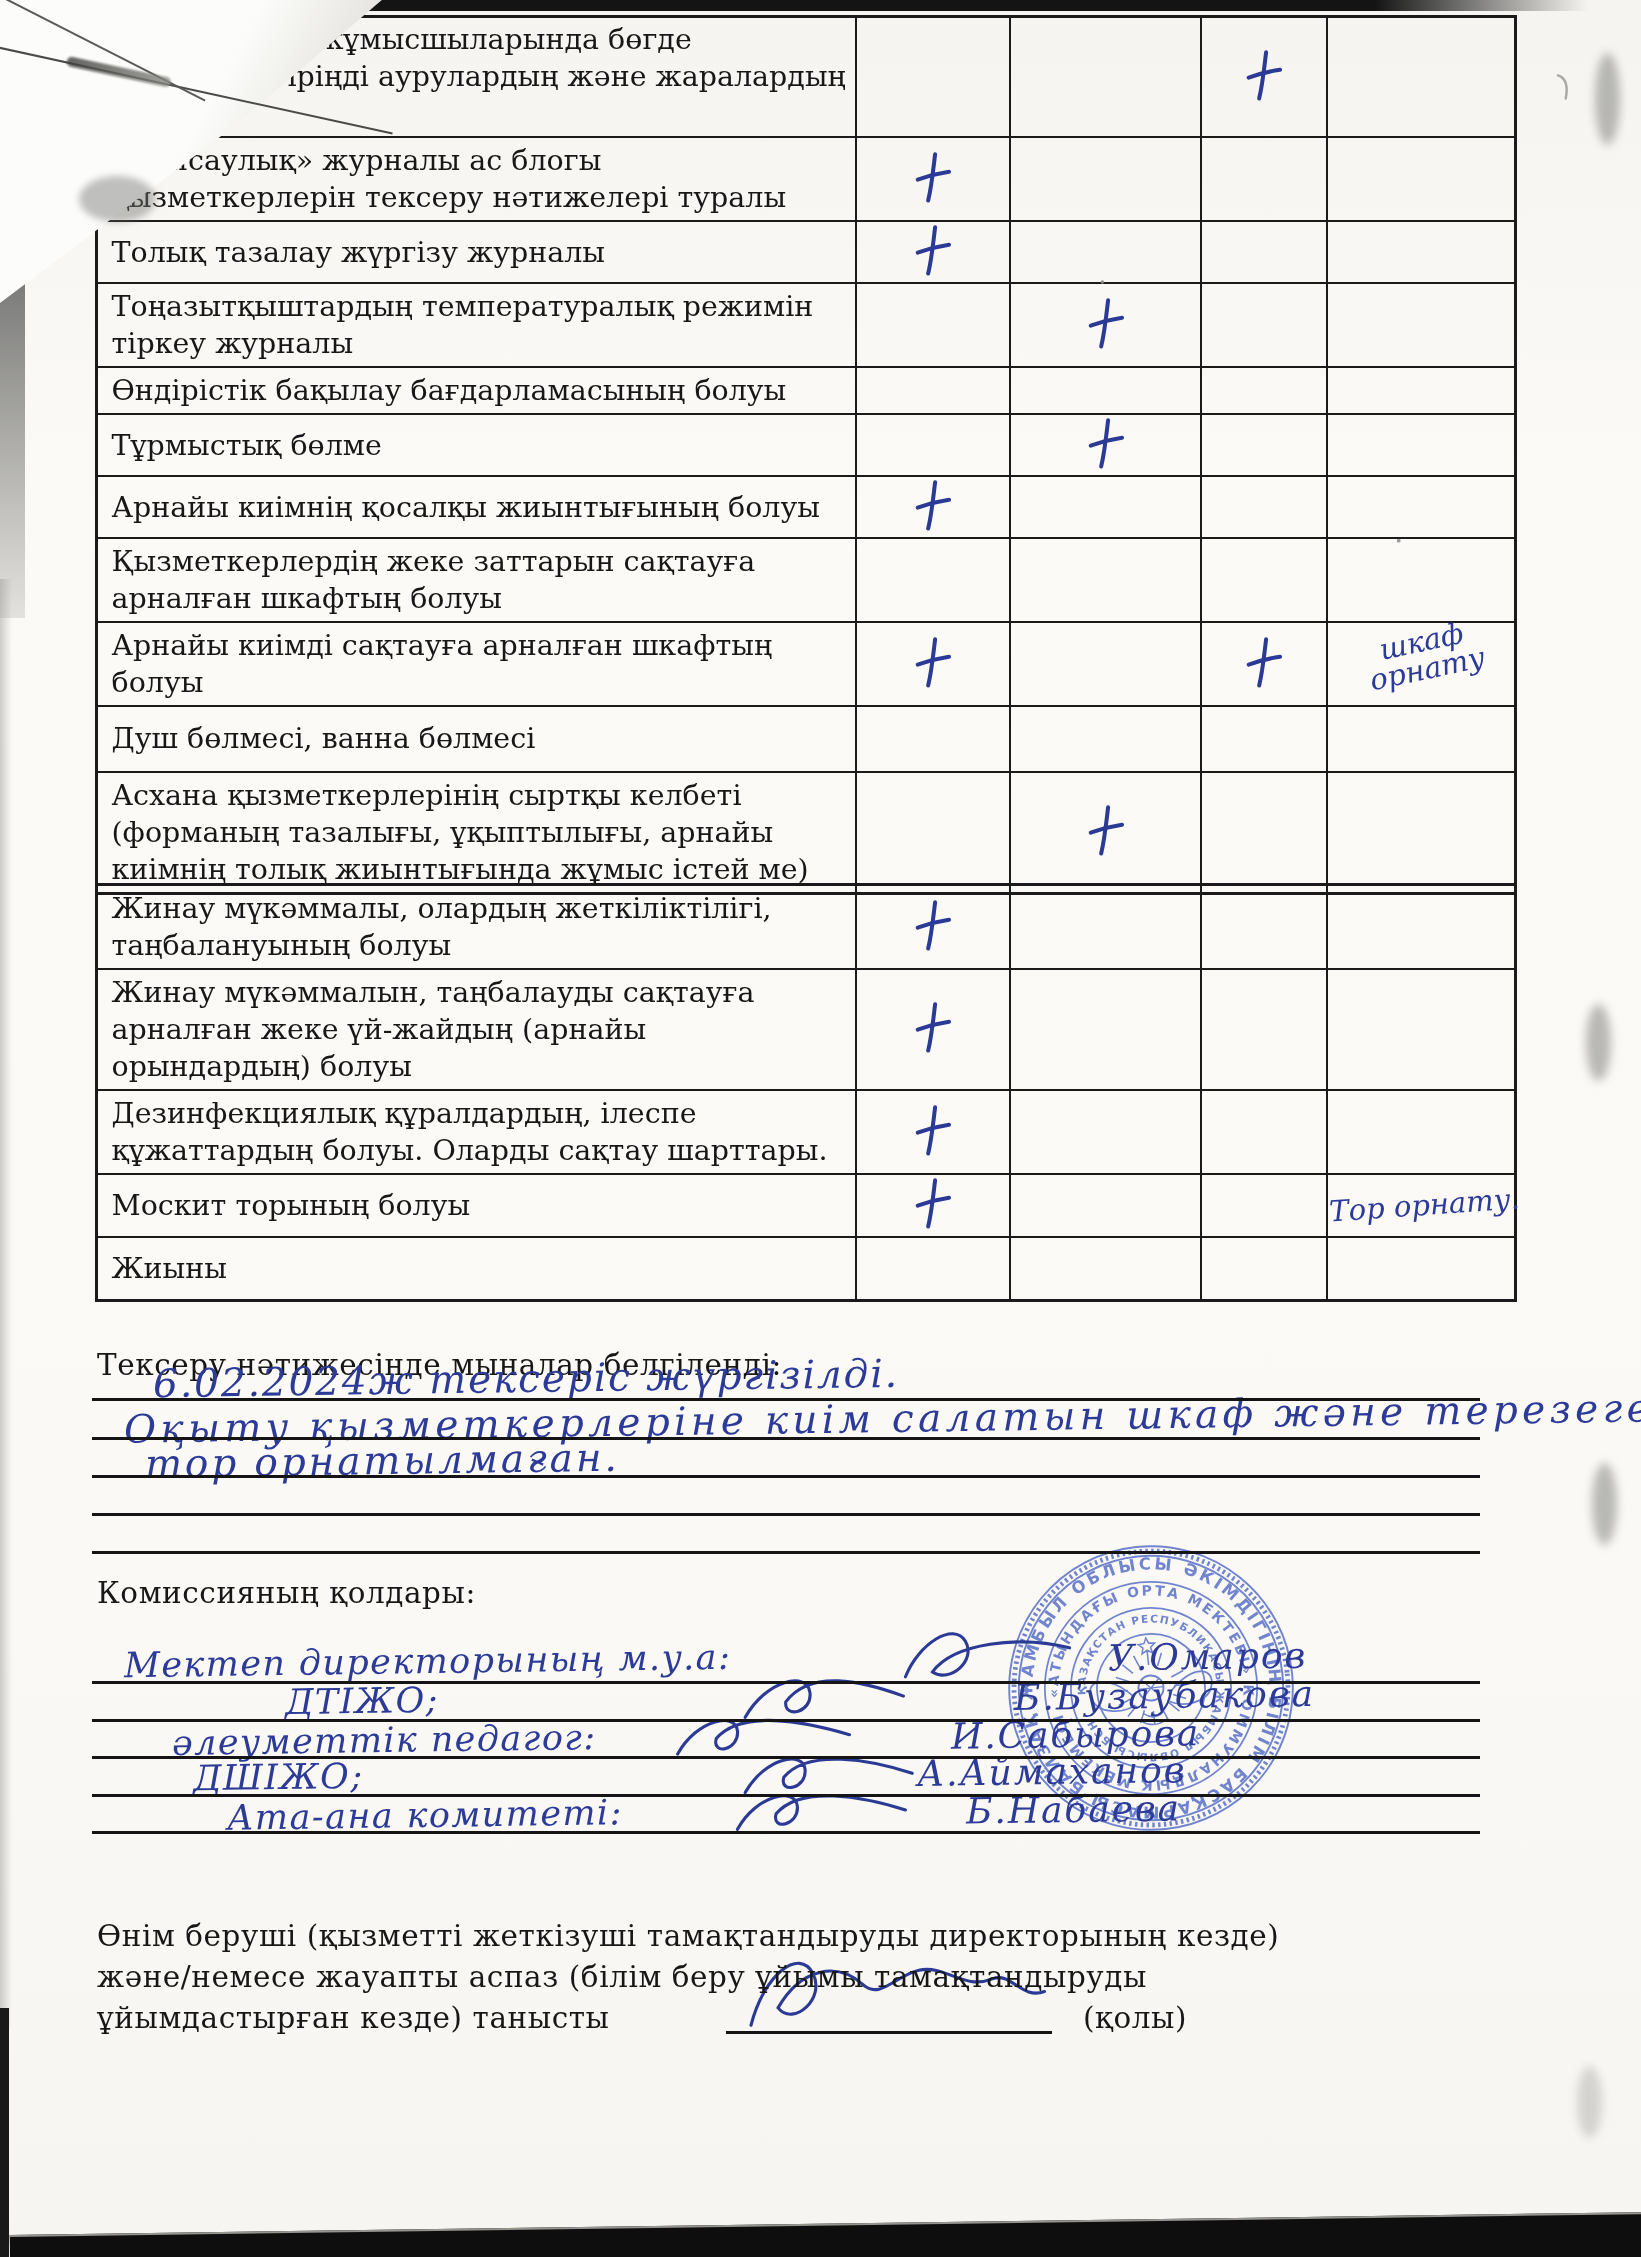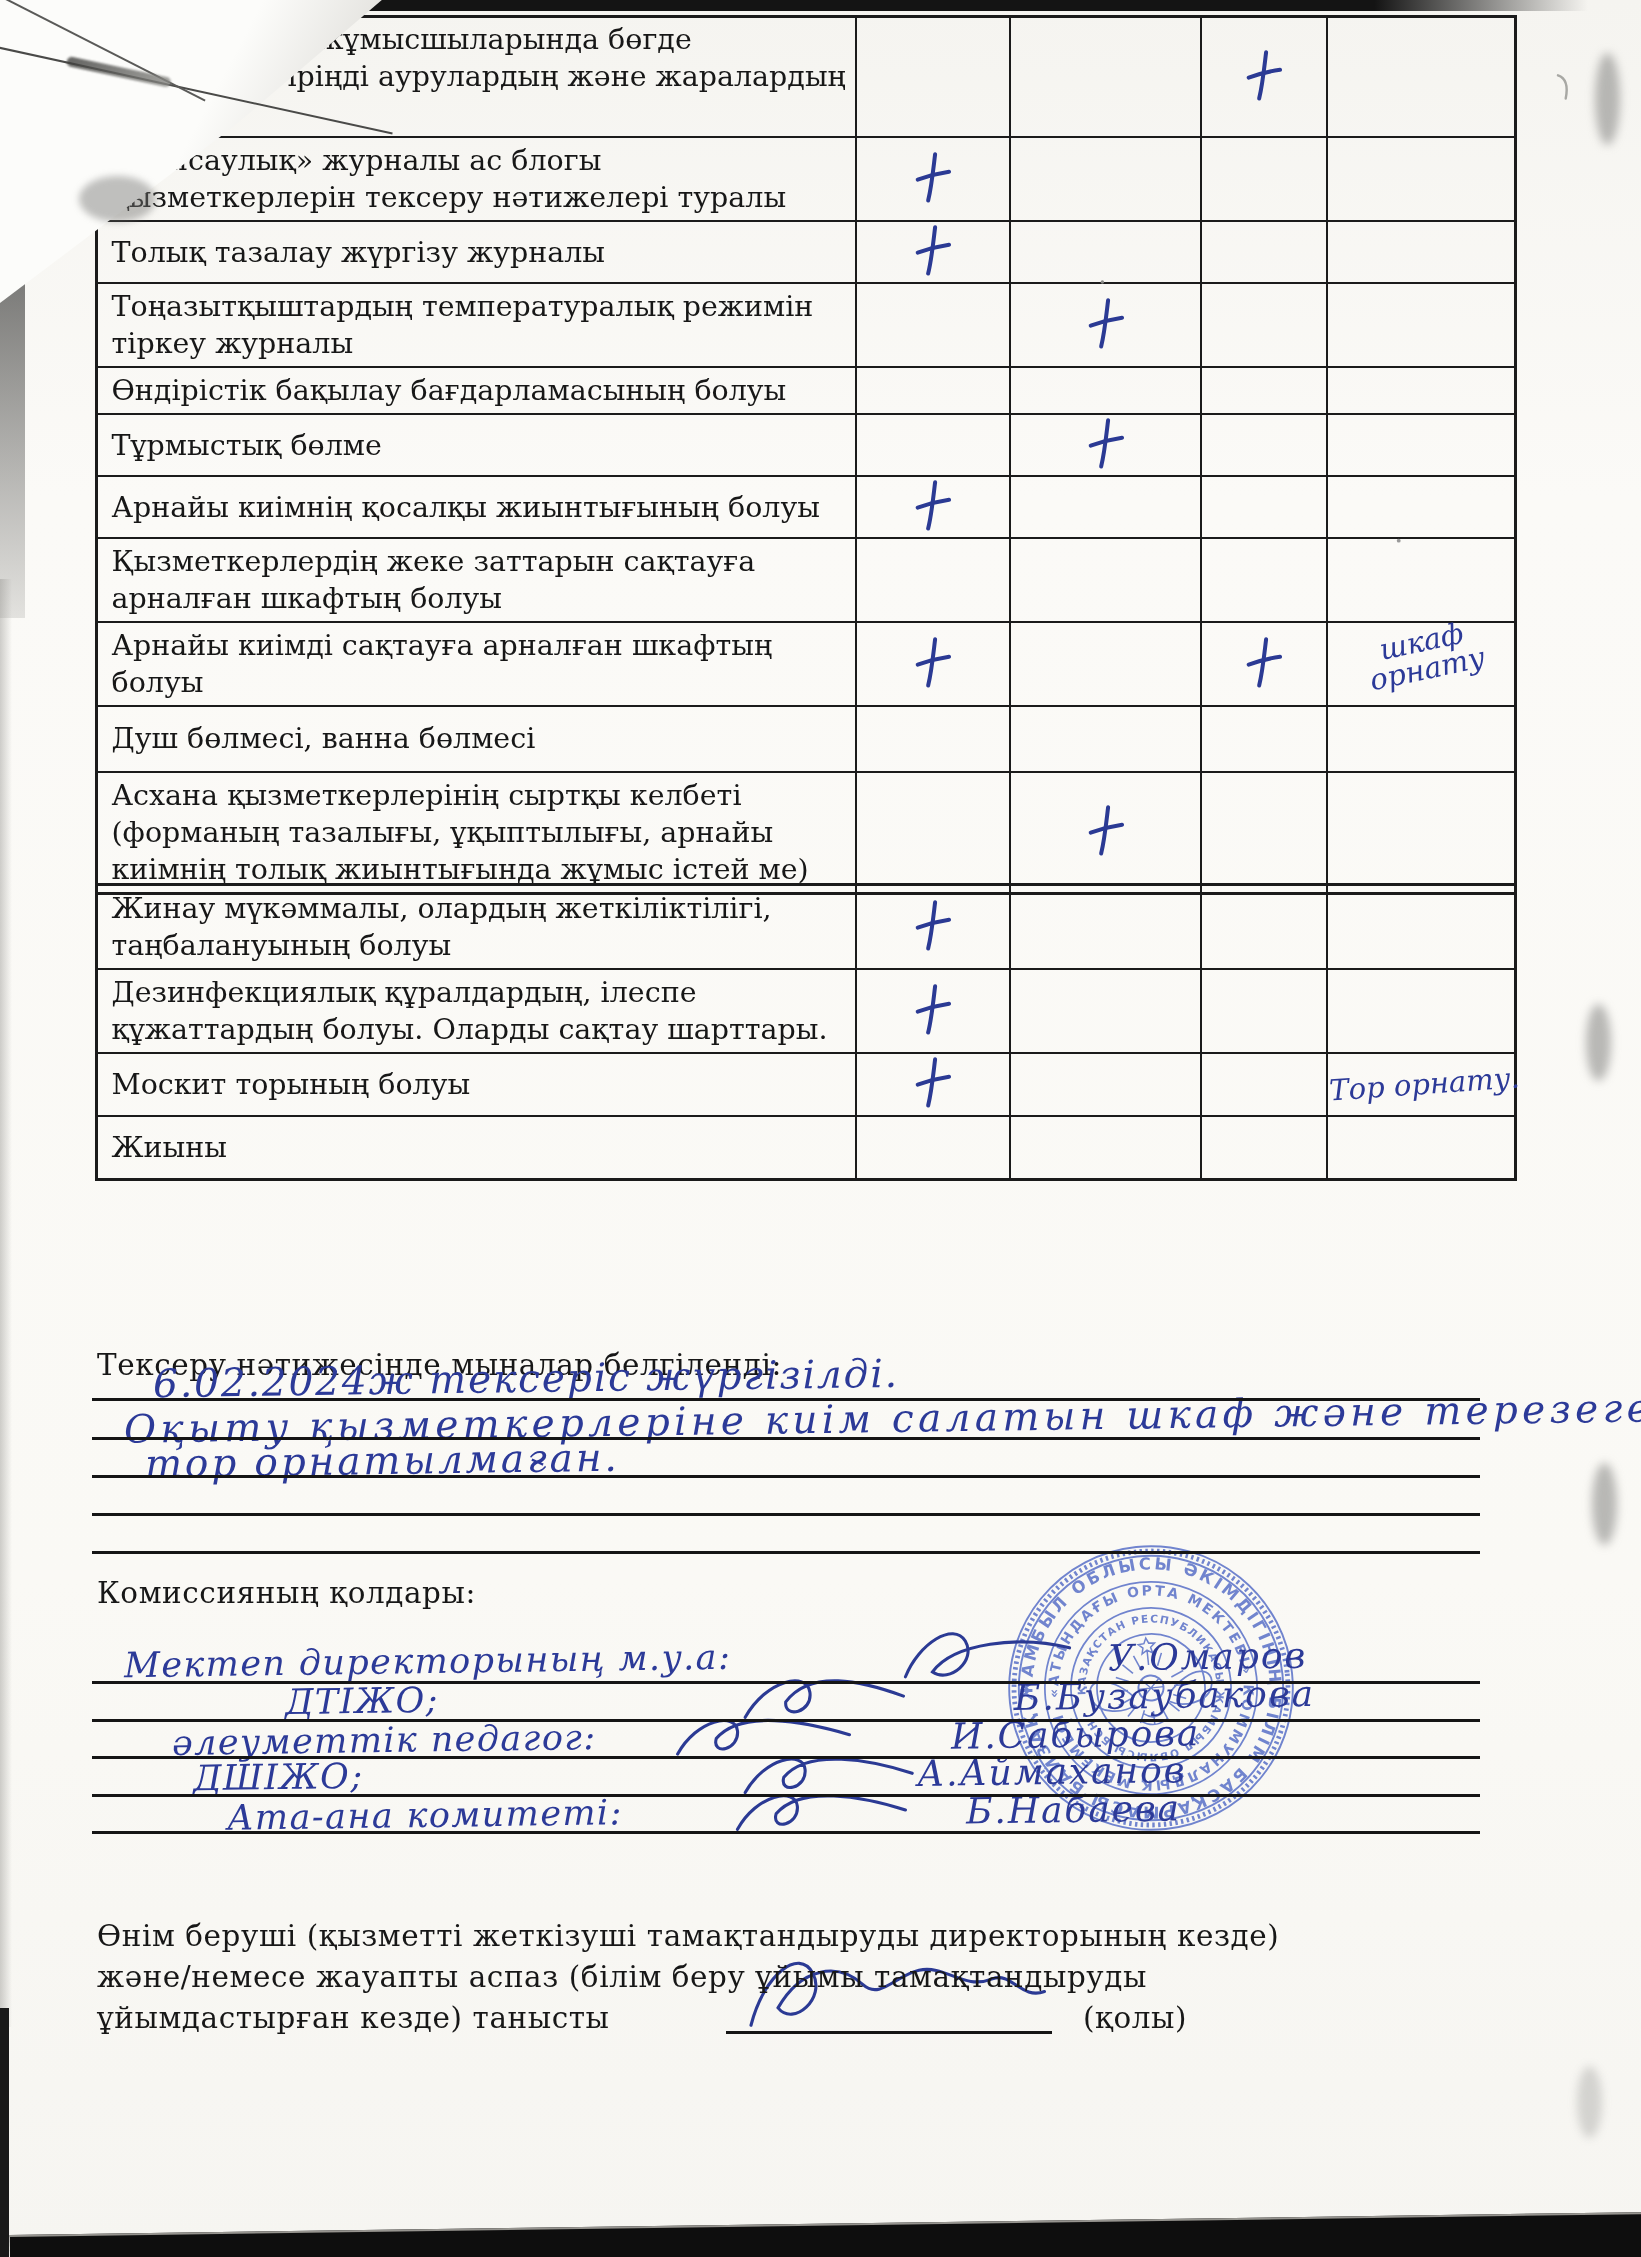--- a/index.html
+++ b/index.html
@@ -181,20 +181,30 @@
     <colgroup>
       <col style="width:759px">
         <col style="width:154px">
         <col style="width:191px">
       <col style="width:126px">
         <col style="width:189px">
     </colgroup>
     <tbody>
         <tr style="height: 79px;">
           <td class="crit">Жинау мүкәммалы, олардың жеткіліктілігі, таңбалануының болуы</td>
+          <td class="chk"><span class="plusw"><svg viewBox="0 0 44 62" width="39" height="54">
+                <path d="M25 5 C23 21 21 42 17 58"></path>
+                <path d="M5 34 C19 29 34 26 41 25"></path>
+              </svg></span></td>
+          <td class="chk"></td>
+          <td class="chk"></td>
+          <td class="chk"></td>
+        </tr>
+        <tr style="height: 114px;">
+          <td class="crit">Жинау мүкәммалын, таңбалауды сақтауға арналған жеке үй-жайдың (арнайы орындардың) болуы</td>
           <td class="chk"><span class="plusw"><svg viewBox="0 0 44 62" width="39" height="54">
                 <path d="M25 5 C23 21 21 42 17 58"></path>
                 <path d="M5 34 C19 29 34 26 41 25"></path>
               </svg></span></td>
           <td class="chk"></td>
           <td class="chk"></td>
           <td class="chk"></td>
         </tr>
         <tr style="height: 83px;">
           <td class="crit">Дезинфекциялық құралдардың, ілеспе құжаттардың болуы. Оларды сақтау шарттары.</td>

